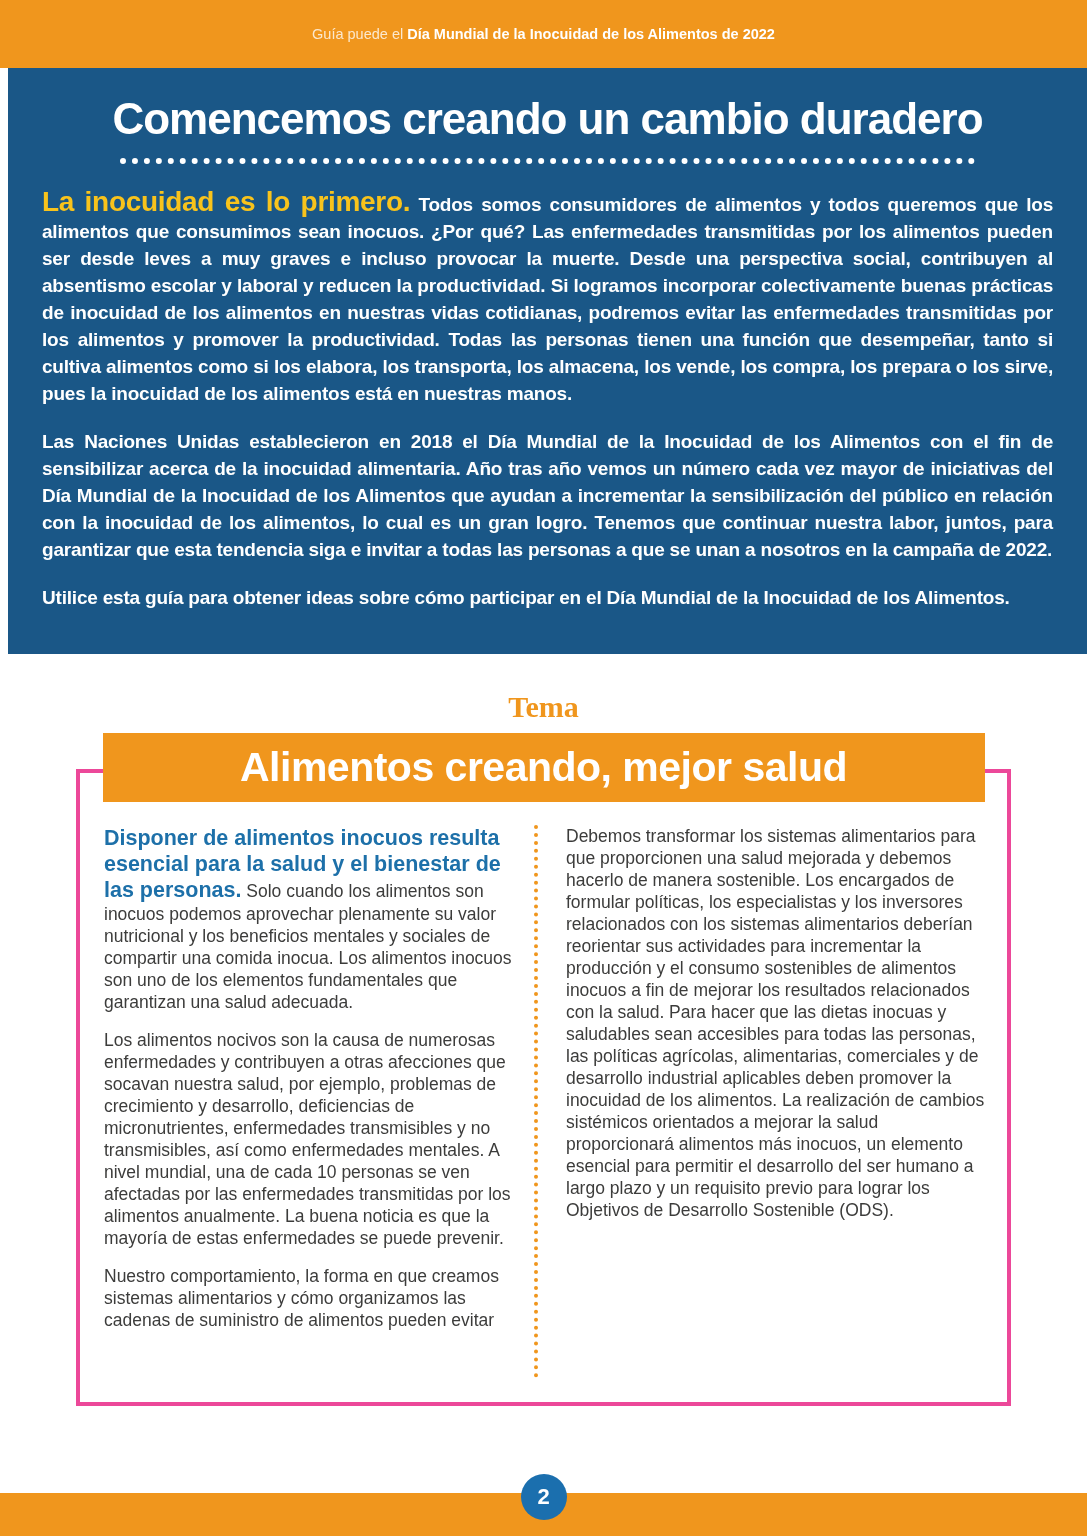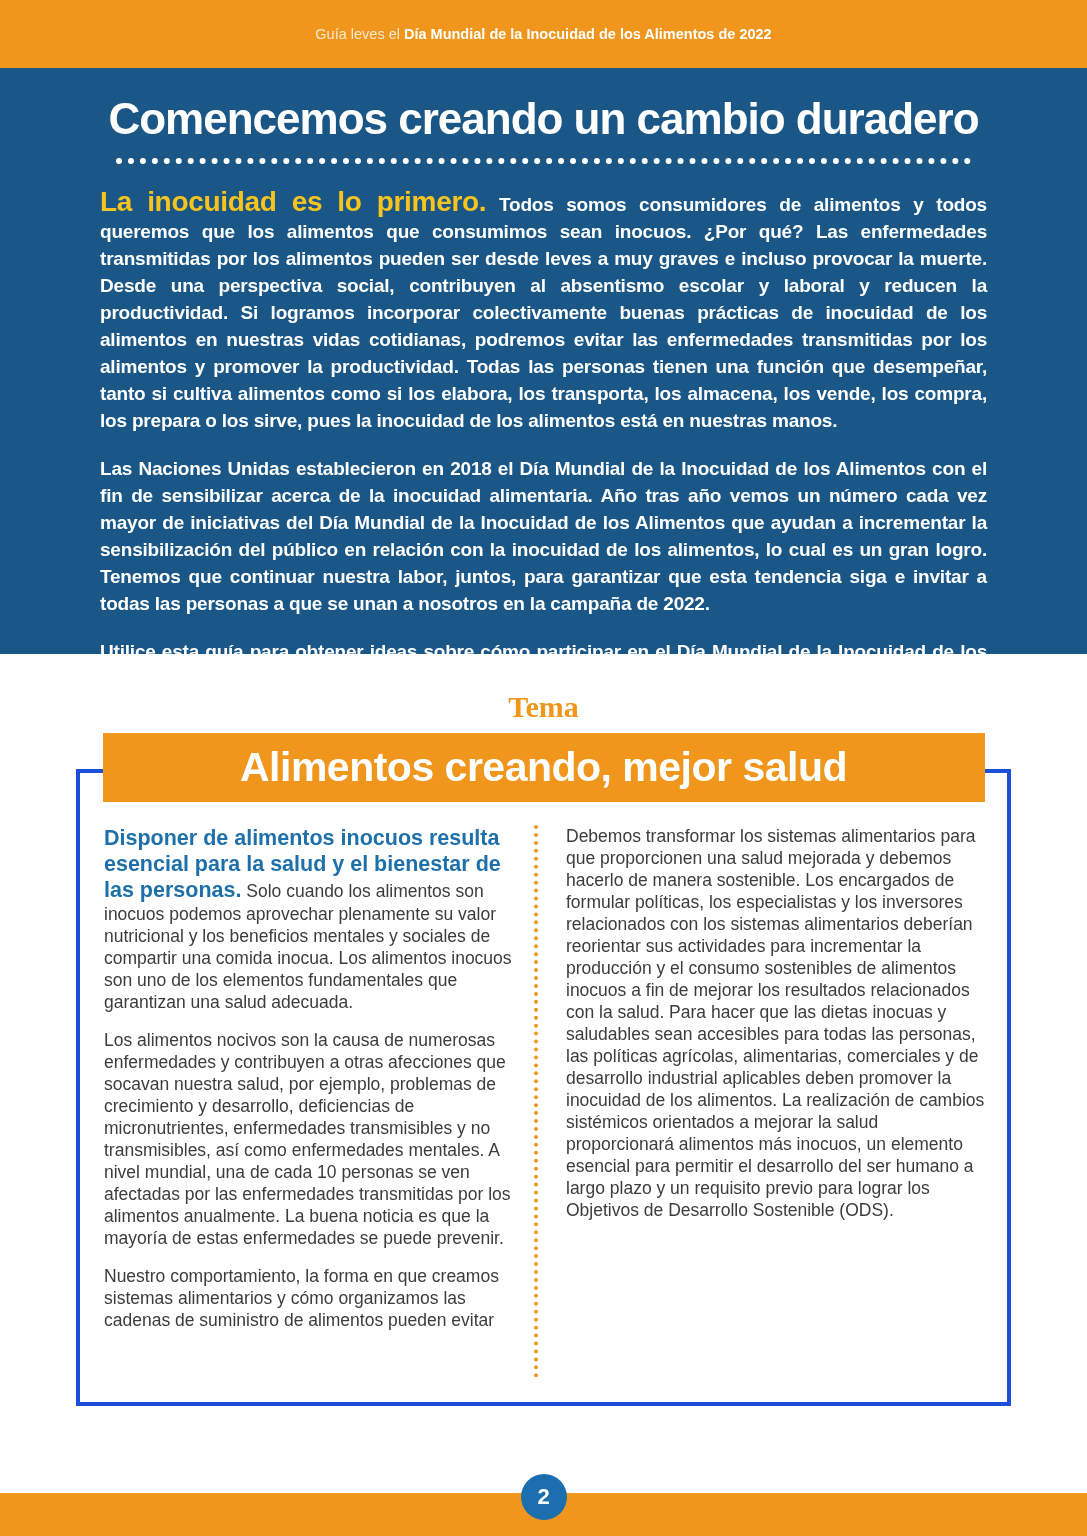--- a/index.html
+++ b/index.html
@@ -14,23 +14,24 @@
   .top-bar {
     height:68px; background:#F0961D;
     display:flex; align-items:center; justify-content:center;
   }
   .top-bar .tb-light { color:rgba(255,255,255,0.78); font-size:14.5px; }
   .top-bar .tb-bold  { color:#ffffff; font-size:14.5px; font-weight:bold; }
   
   .hero {
     background:#1A5787;
     height:586px;
-    padding:0 100px;
+    padding:0 34px;
     box-sizing:border-box;
     overflow:hidden;
+    margin-left:8px;
   }
   .hero-title {
     color:#ffffff; text-align:center;
     font-size:44px; font-weight:bold; letter-spacing:-1px;
     padding-top:26px; margin:0;
   }
   .dotted-rule {
     width:855px; height:0;
     margin:14px auto 24px;
     border-bottom:6px dotted #ffffff;
@@ -58,21 +59,21 @@
     background:#F0961D;
     display:flex; align-items:center; justify-content:center;
     position:relative; z-index:2;
   }
   .banner-text {
     color:#ffffff; font-size:41px; font-weight:bold; letter-spacing:-0.5px;
   }
   .theme-box {
     width:935px; height:637px;
     margin:-33px auto 0;
-    border:4px solid #1d4ed8;
+    border:4px solid #ec4899;
     box-sizing:border-box;
     padding:52px 20px 24px 24px;
     display:flex;
     overflow:hidden;
   }
   .col { color:#3C3C3B; font-size:17.5px; line-height:22px; }
   .col p { margin:0 0 16px; }
   .col-left  { width:430px; }
   .col-divider { border-left:4px dotted #F0961D; }
   .col-right { width:421px; margin-left:28px; }
@@ -92,21 +93,21 @@
     background:#1B6FAE;
     display:flex; align-items:center; justify-content:center;
     color:#ffffff; font-size:22px; font-weight:bold;
     z-index:3;
   }
 </style>
 </head>
 <body>
 
 <div class="top-bar">
-  <span><span class="tb-light">Guía leves el </span><span class="tb-bold">Día Mundial de la Inocuidad de los Alimentos de 2022</span></span>
+  <span><span class="tb-light">Guía puede el </span><span class="tb-bold">Día Mundial de la Inocuidad de los Alimentos de 2022</span></span>
 </div>
 
 <div class="hero">
   <h1 class="hero-title">Comencemos creando un cambio duradero</h1>
   <div class="dotted-rule"></div>
   <p><span class="lead-highlight">La inocuidad es lo primero.</span><span> Todos somos consumidores de alimentos y todos queremos que los alimentos que consumimos sean inocuos. ¿Por qué? Las enfermedades transmitidas por los alimentos pueden ser desde leves a muy graves e incluso provocar la muerte. Desde una perspectiva social, contribuyen al absentismo escolar y laboral y reducen la productividad. Si logramos incorporar colectivamente buenas prácticas de inocuidad de los alimentos en nuestras vidas cotidianas, podremos evitar las enfermedades transmitidas por los alimentos y promover la productividad. Todas las personas tienen una función que desempeñar, tanto si cultiva alimentos como si los elabora, los transporta, los almacena, los vende, los compra, los prepara o los sirve, pues la inocuidad de los alimentos está en nuestras manos.</span></p>
   <p>Las Naciones Unidas establecieron en 2018 el Día Mundial de la Inocuidad de los Alimentos con el fin de sensibilizar acerca de la inocuidad alimentaria. Año tras año vemos un número cada vez mayor de iniciativas del Día Mundial de la Inocuidad de los Alimentos que ayudan a incrementar la sensibilización del público en relación con la inocuidad de los alimentos, lo cual es un gran logro. Tenemos que continuar nuestra labor, juntos, para garantizar que esta tendencia siga e invitar a todas las personas a que se unan a nosotros en la campaña de 2022.</p>
   <p>Utilice esta guía para obtener ideas sobre cómo participar en el Día Mundial de la Inocuidad de los Alimentos.</p>
 </div>
 

